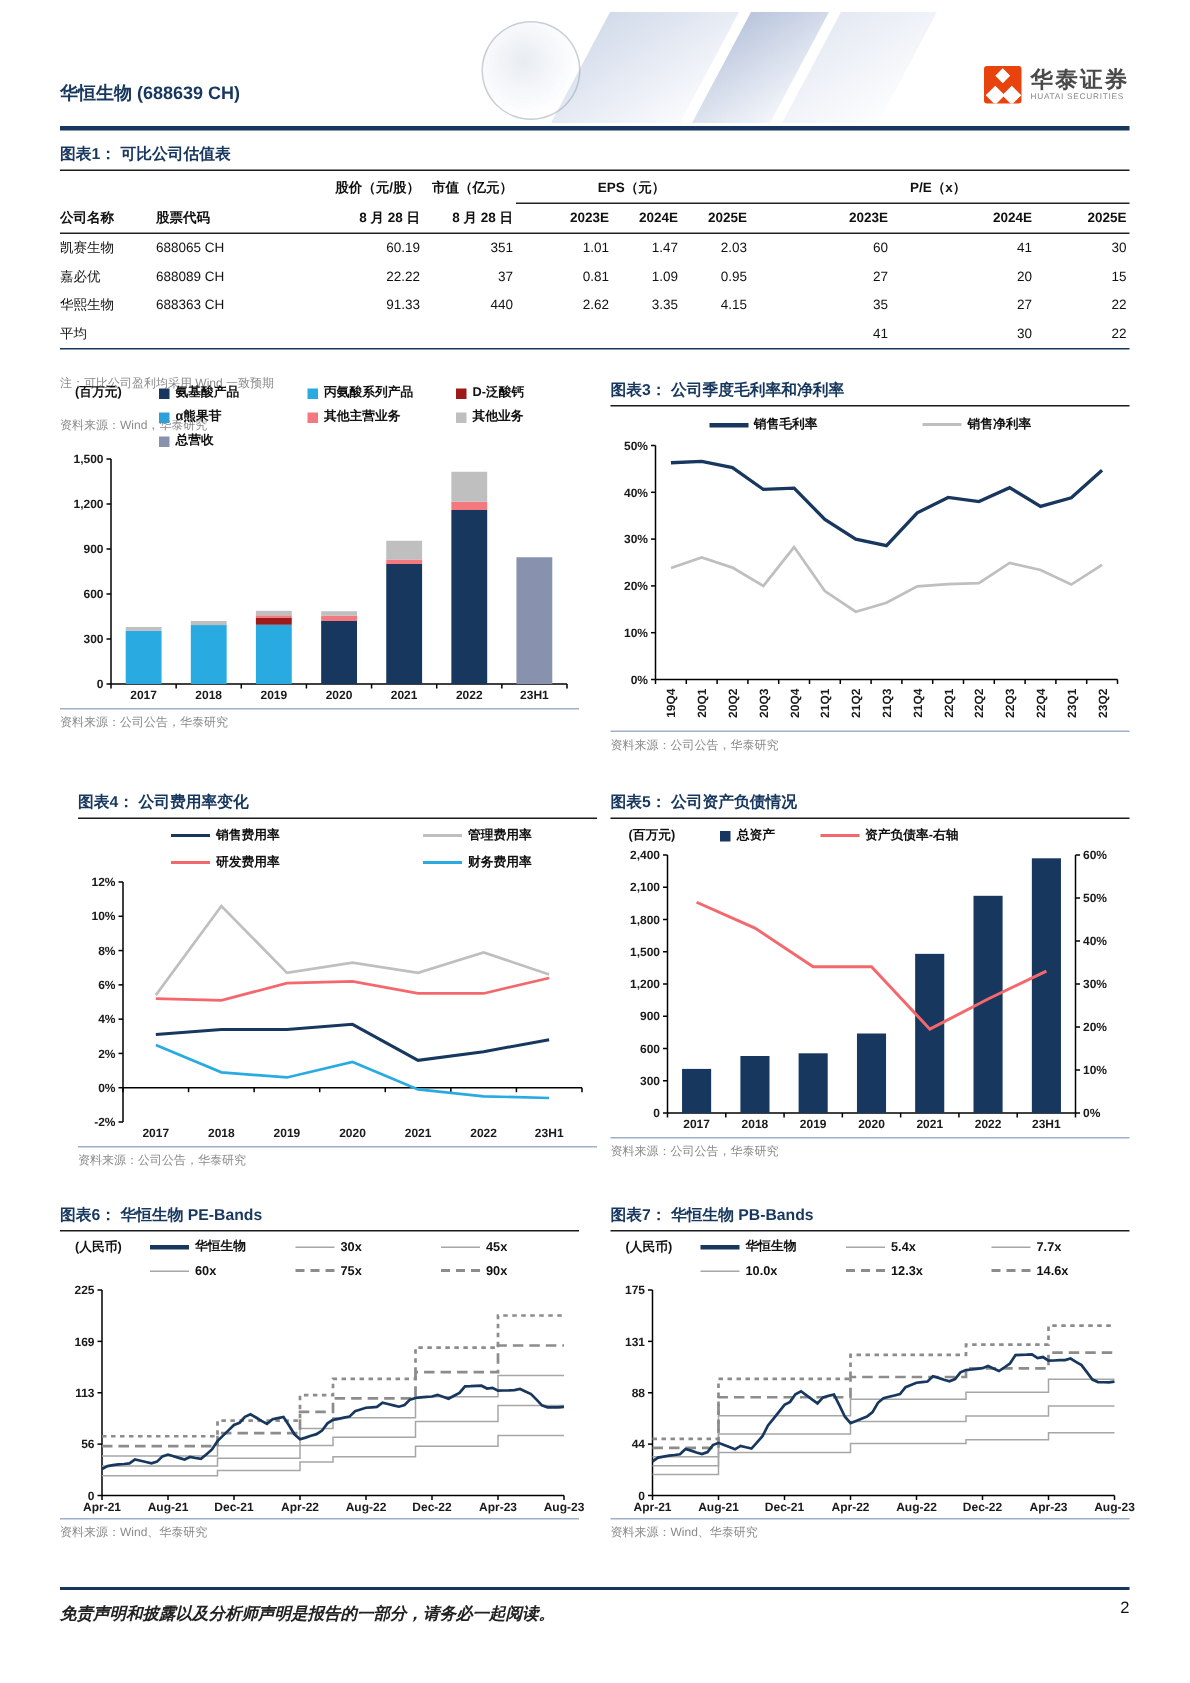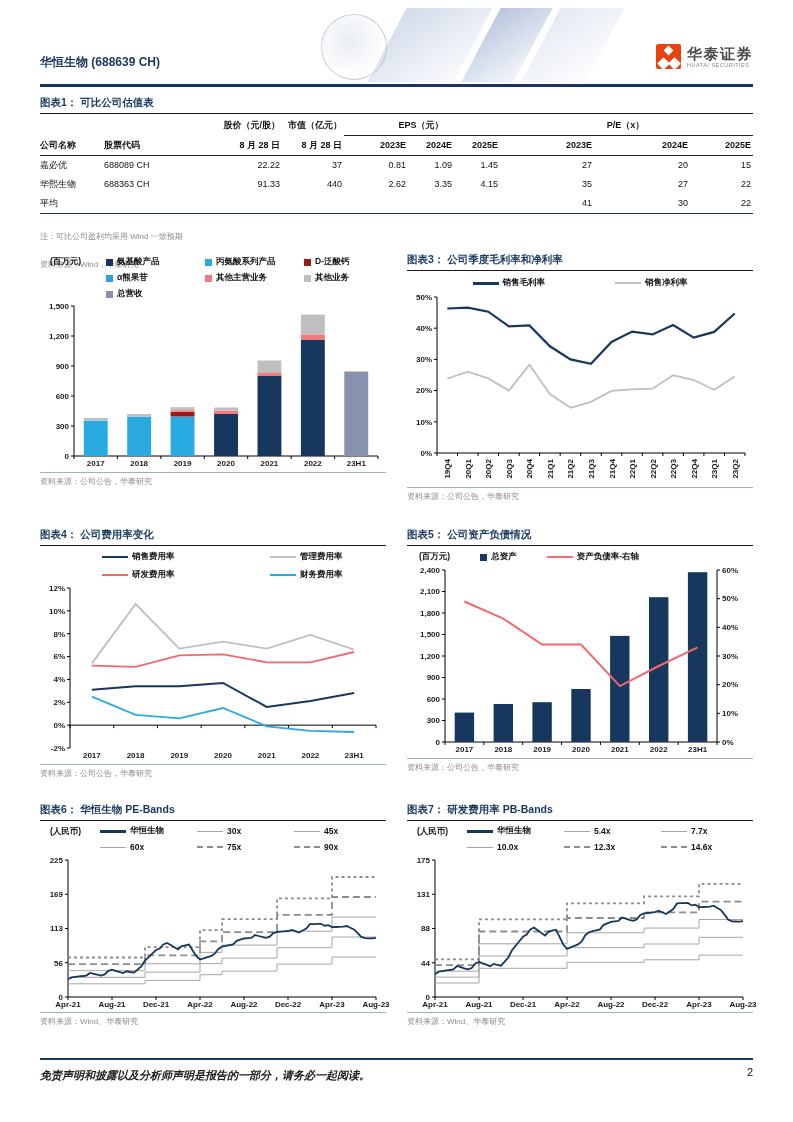--- a/index.html
+++ b/index.html
@@ -116,27 +116,39 @@
             <th class="r">2023E</th>
             <th class="r">2024E</th>
             <th class="r">2025E</th>
             <th class="r">2023E</th>
             <th class="r">2024E</th>
             <th class="r">2025E</th>
           </tr>
         </thead>
       <tbody id="t-body">
           <tr>
+            <td class="l">凯赛生物</td>
+            <td class="l">688065 CH</td>
+            <td class="r">60.19</td>
+            <td class="r">351</td>
+            <td class="r">1.01</td>
+            <td class="r">1.47</td>
+            <td class="r">2.03</td>
+            <td class="r">60</td>
+            <td class="r">41</td>
+            <td class="r">30</td>
+          </tr>
+          <tr>
             <td class="l">嘉必优</td>
             <td class="l">688089 CH</td>
             <td class="r">22.22</td>
             <td class="r">37</td>
             <td class="r">0.81</td>
             <td class="r">1.09</td>
-            <td class="r">1.45</td>
+            <td class="r">0.95</td>
             <td class="r">27</td>
             <td class="r">20</td>
             <td class="r">15</td>
           </tr>
           <tr>
             <td class="l">华熙生物</td>
             <td class="l">688363 CH</td>
             <td class="r">91.33</td>
             <td class="r">440</td>
             <td class="r">2.62</td>
@@ -305,21 +317,21 @@
         <text x="269.1333333333333" y="166" fill="#1a1a1a" font-size="8" font-weight="bold" text-anchor="end" transform="rotate(-90 269.1333333333333 166)">22Q3</text>
         <text x="289.6666666666667" y="166" fill="#1a1a1a" font-size="8" font-weight="bold" text-anchor="end" transform="rotate(-90 289.6666666666667 166)">22Q4</text>
         <text x="310.20000000000005" y="166" fill="#1a1a1a" font-size="8" font-weight="bold" text-anchor="end" transform="rotate(-90 310.20000000000005 166)">23Q1</text>
         <text x="330.73333333333335" y="166" fill="#1a1a1a" font-size="8" font-weight="bold" text-anchor="end" transform="rotate(-90 330.73333333333335 166)">23Q2</text>
         <polyline points="40.3,15.5 60.8,14.6 81.3,18.7 101.9,33.3 122.4,32.4 142.9,53.3 163.5,66.4 184.0,70.8 204.5,48.9 225.1,38.6 245.6,41.4 266.1,32.1 286.7,44.6 307.2,38.9 327.7,20.5" fill="none" stroke="#17375E" stroke-width="2.2"></polyline>
         <polyline points="40.3,85.7 60.8,78.6 81.3,85.4 101.9,97.6 122.4,71.7 142.9,101.0 163.5,114.8 184.0,108.8 204.5,97.9 225.1,96.4 245.6,95.7 266.1,82.3 286.7,87.0 307.2,96.7 327.7,83.6" fill="none" stroke="#BFBFBF" stroke-width="1.8"></polyline>
       </svg>
     <div class="csrc">资料来源：公司公告，华泰研究</div>
   </section>
 
-  <section class="blk" style="left:40px;top:528px">
+  <section class="blk" style="left:52px;top:528px">
     <div class="ctitle">图表4：  公司费用率变化</div>
     <div class="leg leg4" id="leg-exp">
         <span class="li">
           <span class="swl" style="border-top: 2px solid rgb(23, 55, 94);"></span>
           <span>销售费用率</span>
         </span>
         <span class="li">
           <span class="swl" style="border-top: 2px solid rgb(191, 191, 191);"></span>
           <span>管理费用率</span>
         </span>
@@ -512,21 +524,21 @@
         <path d="M28.0,123.3L105.0,123.3L105.0,118.1L160.0,118.1L160.0,109.6L182.0,109.6L182.0,104.1L237.0,104.1L237.0,93.7L292.0,93.7L292.0,83.0L336.0,83.0" fill="none" stroke="#A6A6A6" stroke-width="1"></path>
         <path d="M28.0,116.7L105.0,116.7L105.0,109.8L160.0,109.8L160.0,98.4L182.0,98.4L182.0,91.1L237.0,91.1L237.0,77.2L292.0,77.2L292.0,63.0L336.0,63.0" fill="none" stroke="#A6A6A6" stroke-width="1"></path>
         <path d="M28.0,110.1L105.0,110.1L105.0,101.4L160.0,101.4L160.0,87.3L182.0,87.3L182.0,78.2L237.0,78.2L237.0,60.8L292.0,60.8L292.0,43.0L336.0,43.0" fill="none" stroke="#8C8C8C" stroke-width="1.8" stroke-dasharray="7,4"></path>
         <path d="M28.0,103.5L105.0,103.5L105.0,93.1L160.0,93.1L160.0,76.1L182.0,76.1L182.0,65.2L237.0,65.2L237.0,44.4L292.0,44.4L292.0,23.0L336.0,23.0" fill="none" stroke="#8C8C8C" stroke-width="1.8" stroke-dasharray="3,3"></path>
         <path d="M28.0,125.3L31.7,123.4L35.3,122.8L39.0,122.3L42.7,122.0L46.3,121.6L50.0,118.9L53.7,119.8L57.3,120.7L61.0,121.6L64.7,120.4L68.3,116.9L72.0,115.7L75.7,116.8L79.3,117.9L83.0,119.0L86.7,117.3L90.3,118.0L94.0,118.6L97.7,115.5L101.3,112.3L105.0,106.7L108.7,103.1L112.3,99.6L116.0,96.0L119.7,94.5L123.3,90.5L127.0,88.9L130.7,91.0L134.3,93.2L138.0,95.3L141.7,92.1L145.3,91.4L149.0,90.6L152.7,96.4L156.3,102.2L160.0,105.5L163.7,104.4L167.3,103.2L171.0,102.1L174.7,99.7L178.3,94.9L182.0,92.6L185.7,91.9L189.3,91.1L193.0,90.4L196.7,86.8L200.3,85.7L204.0,84.5L207.7,84.2L211.3,83.9L215.0,81.1L218.7,82.0L222.3,82.9L226.0,83.8L229.7,82.7L233.3,79.1L237.0,78.0L240.7,77.6L244.3,77.3L248.0,77.0L251.7,75.9L255.3,77.2L259.0,78.5L262.7,76.5L266.3,74.6L270.0,70.2L273.7,70.1L277.3,69.9L281.0,69.8L284.7,71.7L288.3,71.2L292.0,73.1L295.7,73.0L299.3,72.9L303.0,72.7L306.7,72.0L310.3,73.7L314.0,75.4L317.7,79.1L321.3,82.9L325.0,84.2L328.7,84.3L332.3,84.3L336.0,83.9" fill="none" stroke="#17375E" stroke-width="1.8"></path>
       </svg>
     <div class="csrc">资料来源：Wind、华泰研究</div>
   </section>
 
   <section class="blk" style="left:407px;top:803px">
-    <div class="ctitle">图表7：  研发费用率 PB-Bands</div>
+    <div class="ctitle">图表7：  华恒生物 PB-Bands</div>
     <div class="leg legb" id="leg-pb">
       <span class="unit">(人民币)</span>
     <span class="li">
           <span class="swl" style="border-top: 3px solid rgb(23, 55, 94);"></span>
           <span>华恒生物</span>
         </span>
         <span class="li">
           <span class="swl" style="border-top: 1px solid rgb(166, 166, 166);"></span>
           <span>5.4x</span>
         </span>

